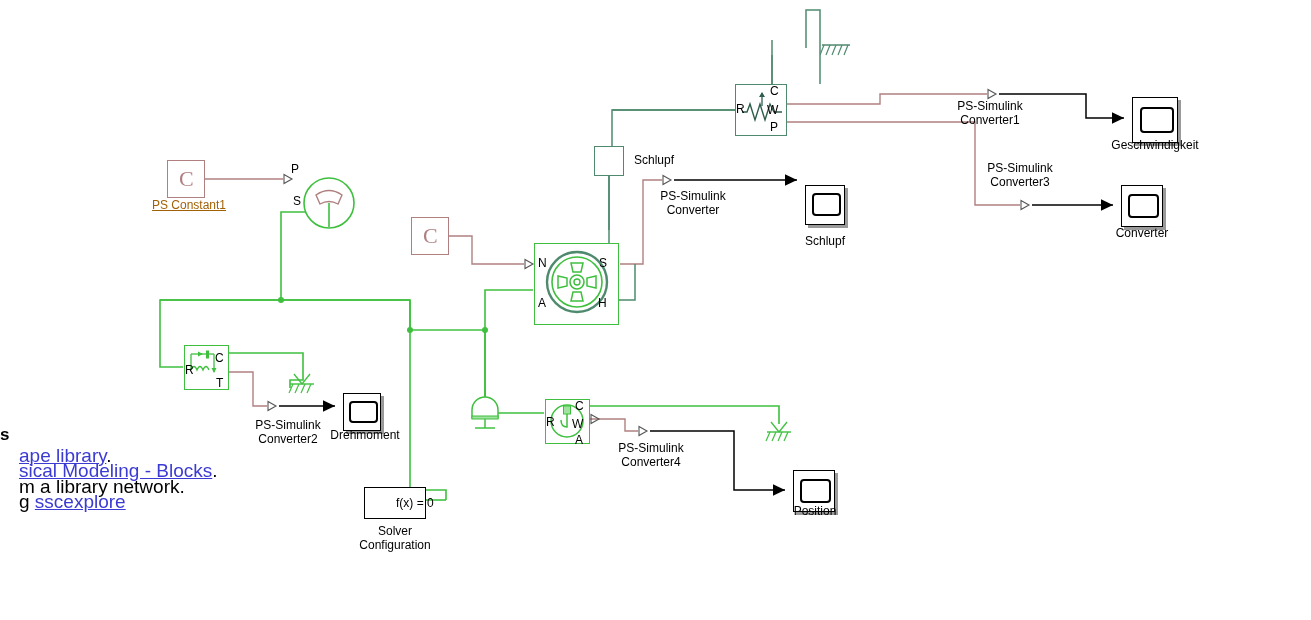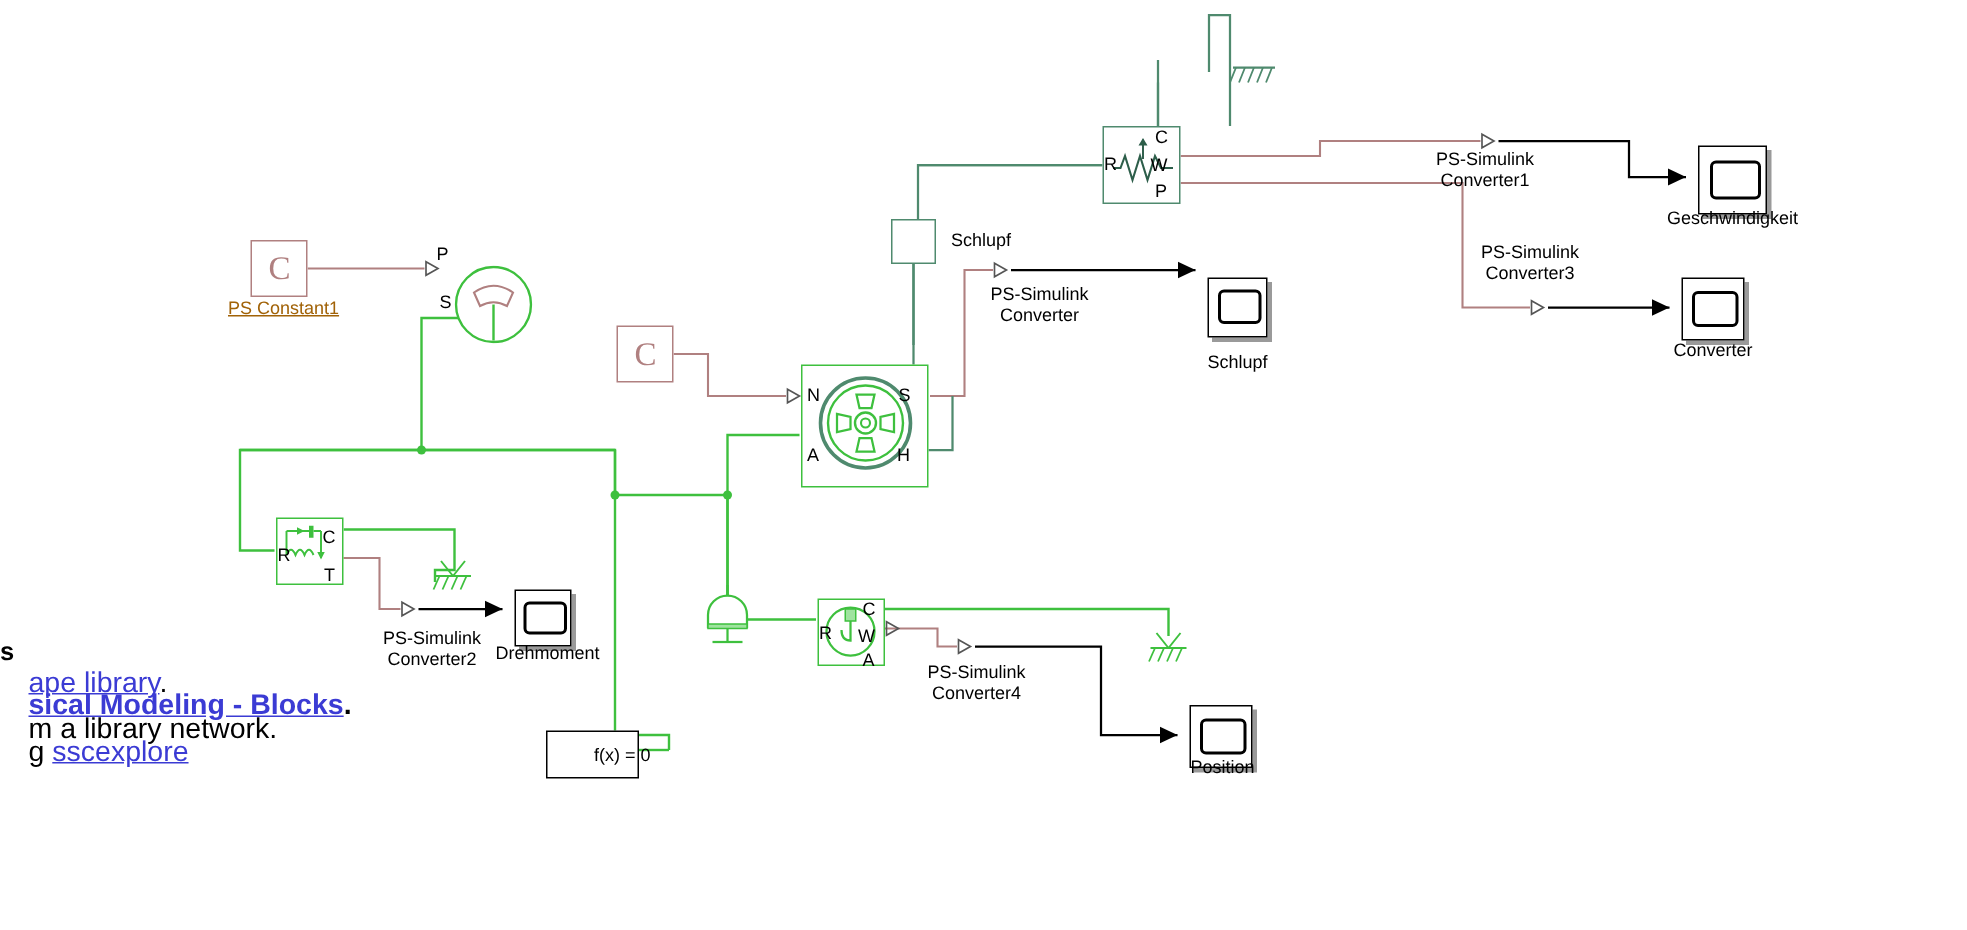--- a/index.html
+++ b/index.html
@@ -247,20 +247,22 @@
   <div style="position:absolute; left:549px; top:403px; width:37px; height:37px;">
     <svg width="37" height="37" viewBox="0 0 37 37">
       <circle cx="18" cy="18" r="16" fill="none" stroke="#3ec03e" stroke-width="1.5"></circle>
       <path d="M18,4 L18,24 q-6,0 -6,-7" fill="none" stroke="#3ec03e" stroke-width="1.5"></path>
       <rect x="14.5" y="3" width="7" height="8" fill="#9fe39f" stroke="#3ec03e" stroke-width="1"></rect>
     </svg>
   </div>
 
   <div class="blk blk-black" style="left:364px; top:487px; width:62px; height:32px;"></div>
   <div class="fx" style="left:396px; top:496px;">f(x) = 0</div>
+  <div class="lbl" style="left:335px; top:524px; width:120px; white-space:pre-line;">Solver
+Configuration</div>
 
   <div style="position:absolute; left:468px; top:390px; width:34px; height:40px;">
     <svg width="34" height="40" viewBox="0 0 34 40">
       <line x1="17" y1="0" x2="17" y2="8" stroke="#3ec03e" stroke-width="1.5"></line>
       <path d="M4,28 L4,20 a13,13 0 0 1 26,0 L30,28 Z" fill="#ffffff" stroke="#3ec03e" stroke-width="1.5"></path>
       <rect x="4" y="26" width="26" height="3" fill="#9fe39f" stroke="#3ec03e" stroke-width="1"></rect>
       <line x1="17" y1="29" x2="17" y2="38" stroke="#3ec03e" stroke-width="1.5"></line>
       <line x1="7" y1="38" x2="27" y2="38" stroke="#3ec03e" stroke-width="1.5"></line>
     </svg>
   </div>
@@ -349,20 +351,20 @@
   <div class="port-lbl" style="left:216px; top:377px;">T</div>
   <div class="port-lbl" style="left:546px; top:416px;">R</div>
   <div class="port-lbl" style="left:575px; top:400px;">C</div>
   <div class="port-lbl" style="left:572px; top:418px;">W</div>
   <div class="port-lbl" style="left:575px; top:434px;">A</div>
 
   <div class="doc-head" style="left:0px; top:425px;">s</div>
 
   <div class="doc-text" style="left:0px; top:448px;"><span class="doc-link">ape library</span><span>.</span></div>
 
-  <div class="doc-text" style="left:0px; top:463px;font-weight:bold;"><span class="doc-link">sical Modeling - Blocks</span><span>.</span></div>
+  <div class="doc-text" style="left:0px; top:463px;"><span class="doc-link">sical Modeling - Blocks</span><span>.</span></div>
 
   <div class="doc-text" style="left:0px; top:479px;">m a library network.</div>
 
 
   <div class="doc-text" style="left:0px; top:494px;"><span>g </span><span class="doc-link">sscexplore</span></div>
 
 </div>
 
 </body></html>

